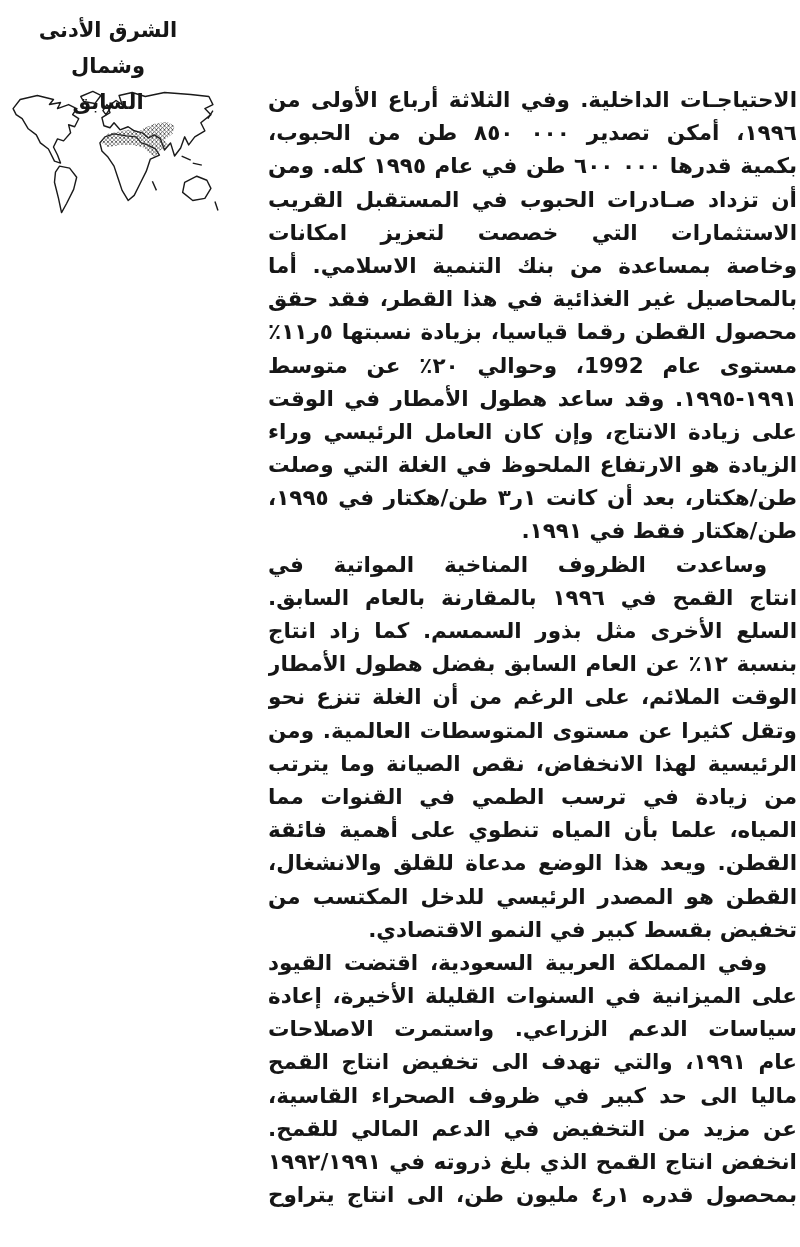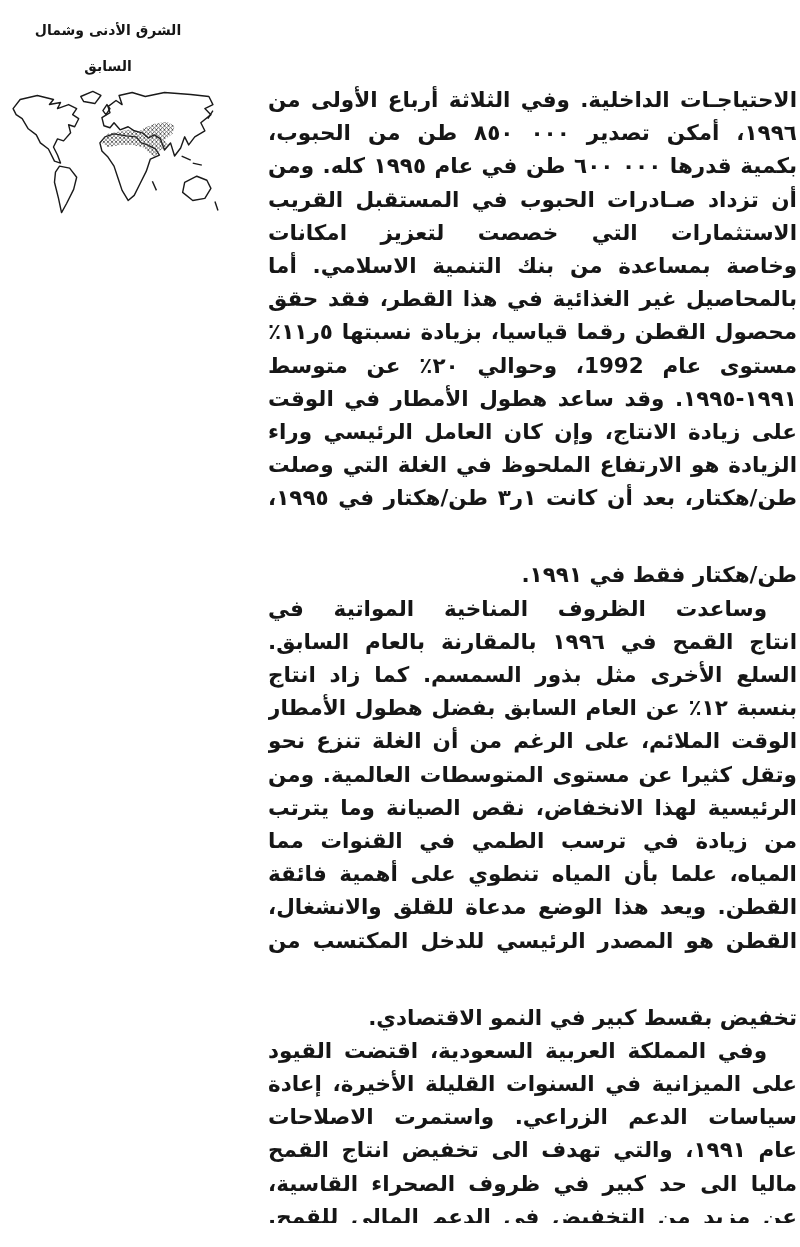--- a/index.html
+++ b/index.html
@@ -15,21 +15,21 @@
     background: #ffffff;
     color: #161616;
   }
   
   .map-header {
     position: absolute;
     left: 6px; top: 12px; width: 204px;
     text-align: center;
     direction: rtl;
     font-weight: bold;
-    font-size: 14px;
+    font-size: 21px;
     line-height: 36px;
     color: #161616;
   }
   
   .map-wrap {
     position: absolute;
     left: 3px; top: 84px;
     width: 218px; height: 136px;
   }
   .map-wrap svg { width: 100%; height: 100%; display: block; }
@@ -48,21 +48,20 @@
   .text-column .line {
     text-align: justify;
     text-align-last: justify;
     text-justify: inter-word;
     white-space: normal;
     height: 33.2px;
     overflow: hidden;
   }
   .text-column .line.para-end {
     text-align-last: right;
-    margin-top: 44px;
   }
   .text-column .line.indent {
     padding-right: 30px;
   }
 </style>
 </head>
 <body>
 
 <div class="page">
 
@@ -129,16 +128,17 @@
       <div class="line">المياه، علما بأن المياه تنطوي على أهمية فائقة لمحصول</div>
       <div class="line">القطن. ويعد هذا الوضع مدعاة للقلق والانشغال، حيث أن</div>
       <div class="line">القطن هو المصدر الرئيسي للدخل المكتسب من الصادرات،</div>
       <div class="line para-end">تخفيض بقسط كبير في النمو الاقتصادي.</div>
       <div class="line indent">وفي المملكة العربية السعودية، اقتضت القيود التي فرضت</div>
       <div class="line">على الميزانية في السنوات القليلة الأخيرة، إعادة النظر في</div>
       <div class="line">سياسات الدعم الزراعي. واستمرت الاصلاحات التي بدأت</div>
       <div class="line">عام ١٩٩١، والتي تهدف الى تخفيض انتاج القمح المدعوم</div>
       <div class="line">ماليا الى حد كبير في ظروف الصحراء القاسية، وأسفر ذلك</div>
       <div class="line">عن مزيد من التخفيض في الدعم المالي للقمح. ونتيجة لذلك</div>
+      <div class="line">انخفض انتاج القمح الذي بلغ ذروته في ١٩٩٢/١٩٩١</div>
       <div class="line para-end">بمحصول قدره ١ر٤ مليون طن، الى انتاج يتراوح بين مليون</div>
     </div>
 
 </div>
 
 </body></html>

